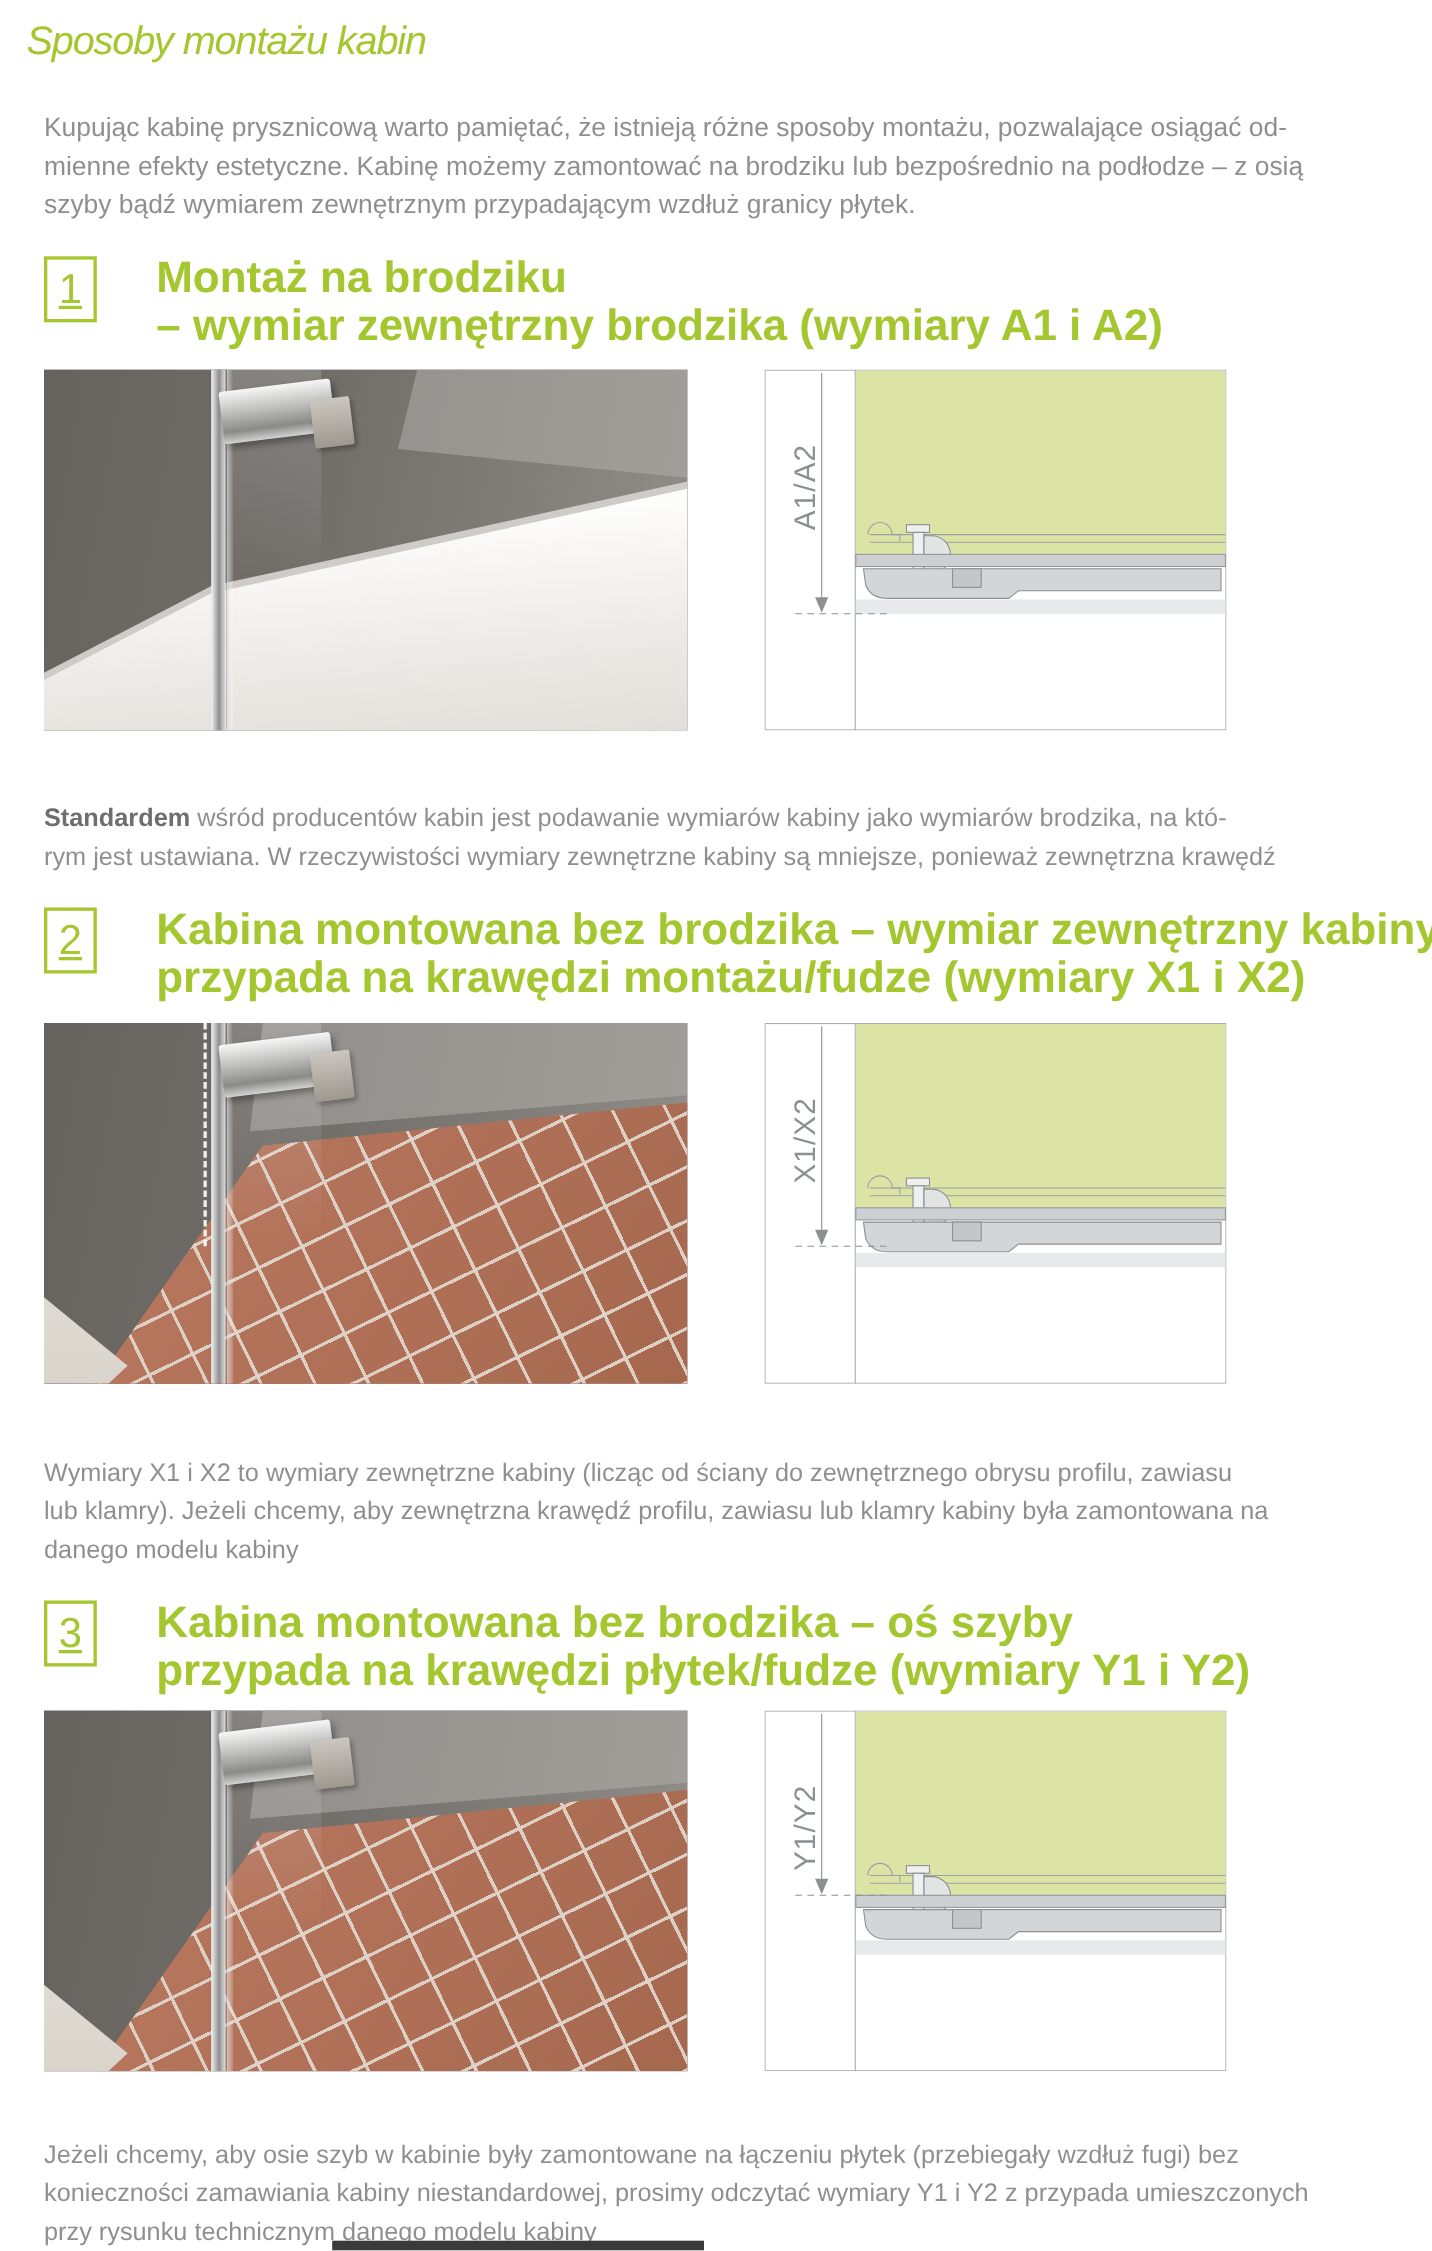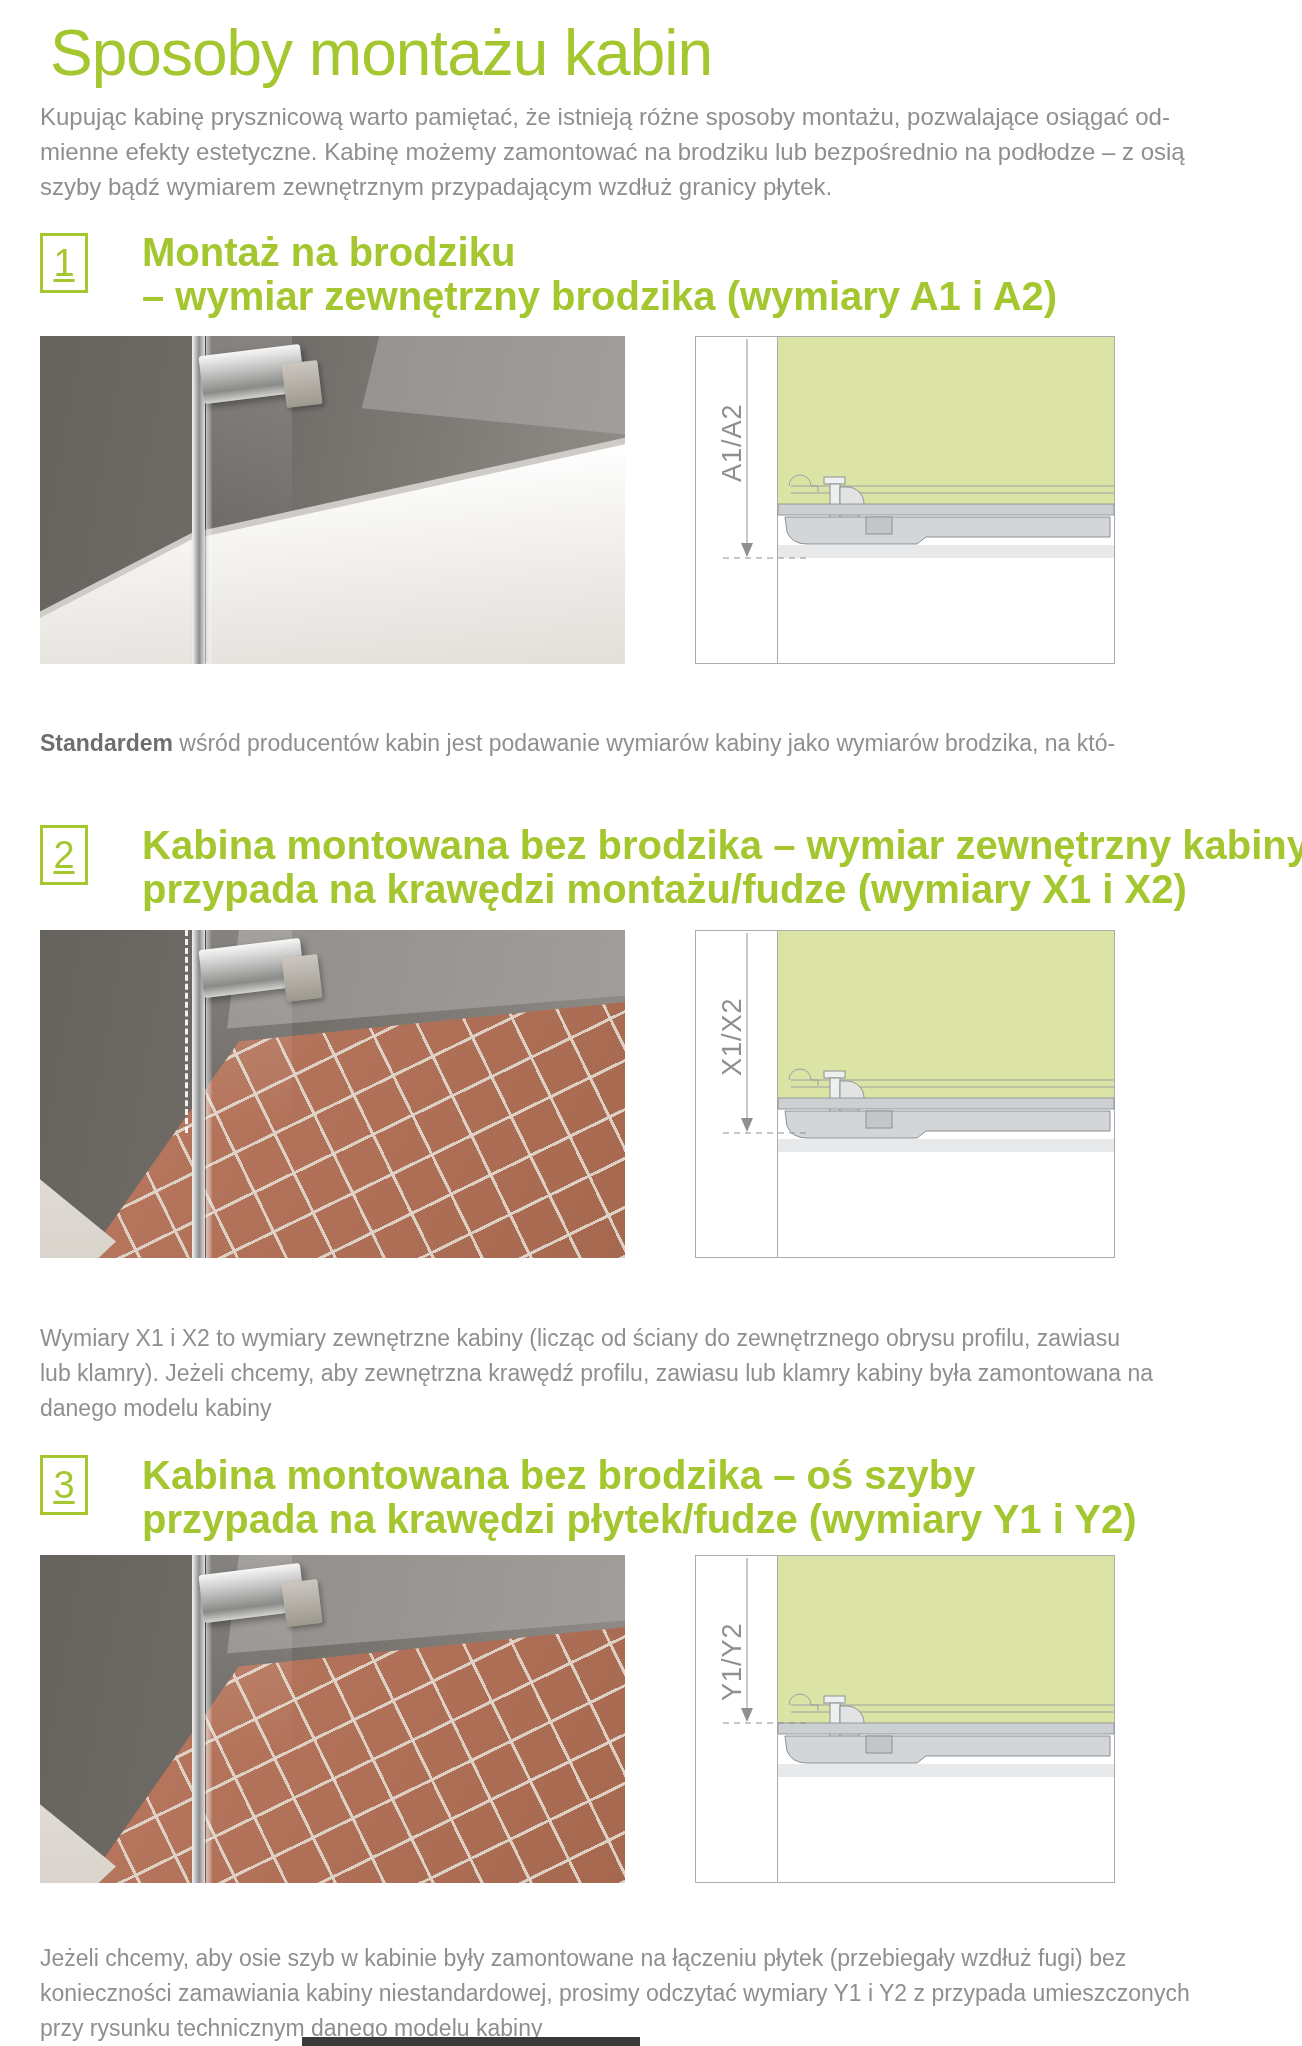--- a/index.html
+++ b/index.html
@@ -6,22 +6,22 @@
   html,body { background:#ffffff; }
   body {
     width:1302px; height:2046px; position:relative; overflow:hidden;
     font-family:"Liberation Sans", sans-serif;
     -webkit-font-smoothing:antialiased;
   }
   .page { position:absolute; inset:0; background:#fff; }
 
   
   .title {
-    position:absolute; left:50px; top:16px;
-    font-size:64px; font-weight:400; color:#a4c62e; letter-spacing:-1px;
+    position:absolute; left:24px; top:16px;
+    font-size:36px; font-weight:400; color:#a4c62e; letter-spacing:-1px;font-style:italic;
   }
   .intro { position:absolute; left:40px; top:99px; font-size:24px; line-height:35px; color:#8f8f8f; white-space:nowrap; }
 
   .num-box {
     position:absolute; left:40px; width:48px; height:60px;
     border:3px solid #a4c62e; color:#a4c62e;
     display:flex; align-items:center; justify-content:center;
     font-size:38px; font-weight:400; background:#fff;
   }
   .num-box span { text-decoration:underline; text-underline-offset:3px; }
@@ -149,20 +149,21 @@
       <rect x="83" y="209" width="336" height="13" fill="#e7e9ea"></rect>
       <line x1="52" y1="3" x2="52" y2="208" stroke="#8c9093"></line>
       <polygon points="46,207 58,207 52,221" fill="#8c9093"></polygon>
       <line x1="28" y1="222" x2="112" y2="222" stroke="#8c9093" stroke-dasharray="6 5"></line>
       <text class="diag-label" transform="translate(46 146) rotate(-90)">A1/A2</text>
     </svg>
   </div>
 
   <div class="note" style="top:690px">
     <div><b>Standardem</b><span> wśród producentów kabin jest podawanie wymiarów kabiny jako wymiarów brodzika, na któ-</span></div>
+    <div>rym jest ustawiana. W rzeczywistości wymiary zewnętrzne kabiny są mniejsze, ponieważ zewnętrzna krawędź</div>
   </div>
 
   <div class="num-box" style="top:825px">
     <span>2</span>
   </div>
   <h2 class="sec-title" style="top:823px">
     <div>Kabina montowana bez brodzika – wymiar zewnętrzny kabiny</div>
     <div>przypada na krawędzi montażu/fudze (wymiary X1 i X2)</div>
   </h2>
 

